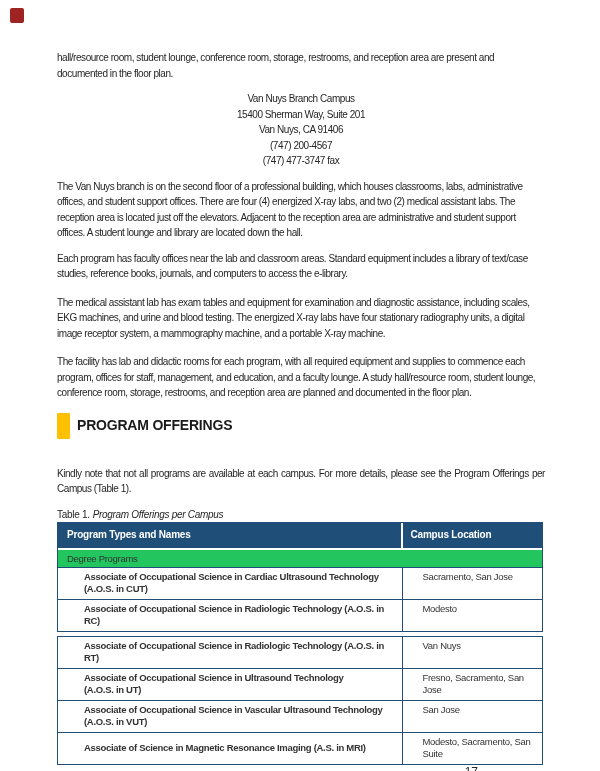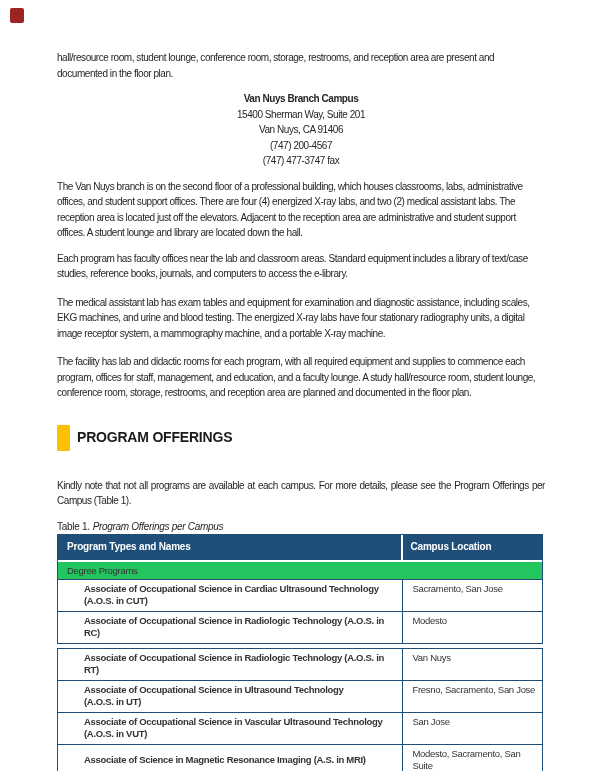--- a/index.html
+++ b/index.html
@@ -17,21 +17,21 @@
   }
   .marker {
     position:absolute; left:10px; top:8px;
     width:14px; height:15px;
     border-radius:2px;
     background:#9E2423;
   }
   .content { padding:50px 56px 0 57px; width:600px; }
   .para { margin-bottom:10px; width:488px; }
   .center-block { text-align:center; margin-bottom:10px; width:488px; }
-  .center-block .bold { font-weight:bold; }
+  .center-block .bold { font-weight:normal; }
   .justify { text-align:justify; }
   .heading-row {
     display:flex; align-items:center;
     margin:2px 0 26px 0; height:27px;
   }
   .heading-accent {
     width:13px; height:26px; margin-right:7px;
     background:#FFC000; border-radius:1px;
     flex:0 0 auto;
   }
@@ -47,21 +47,21 @@
   .tseg { border:1.5px solid #1F4E79; background:#fff; }
   .tseg2 { margin-top:4px; }
   .thead { display:flex; background:#1F4E79; color:#fff; font-weight:bold; font-size:10px; letter-spacing:-0.2px; }
   .thead .c1 { width:344.5px; padding:6px 4px 6px 9px; border-right:2px solid #ffffff; }
   .thead .c2 { flex:1; padding:6px 4px 6px 8px; }
   .hgap { height:2px; background:#ffffff; }
   .group-row { background:#22c55e; padding:2px 20px 2px 9px; line-height:13px; }
   .trow { display:flex; background:#fff; }
   .trow + .trow, .group-row + .trow { border-top:1.5px solid #1F4E79; }
   .trow .c1 { width:344.5px; padding:3px 4px 3px 26px; border-right:1.5px solid #1F4E79;font-weight:bold; }
-  .trow .c2 { flex:1; padding:3px 4px 3px 10px; }
+  .trow .c2 { flex:1; padding:3px 4px 3px 20px; }
 
   .page-number {
     text-align:right; padding-right:66px;
     font-size:12px; letter-spacing:0;
     color:#262626;
   }
 </style>
 </head>
 <body>
 
@@ -79,21 +79,21 @@
       <div>(747) 200-4567</div>
       <div>(747) 477-3747 fax</div>
     </div>
 
     <p class="para">The Van Nuys branch is on the second floor of a professional building, which houses classrooms, labs, administrative offices, and student support offices. There are four (4) energized X-ray labs, and two (2) medical assistant labs.  The reception area is located just off the elevators. Adjacent to the reception area are administrative and student support offices. A student lounge and library are located down the hall.</p>
 
     <p class="para" style="margin-bottom:13px">Each program has faculty offices near the lab and classroom areas. Standard equipment includes a library of text/case studies, reference books, journals, and computers to access the e-library.</p>
 
     <p class="para" style="margin-bottom:13px">The medical assistant lab has exam tables and equipment for examination and diagnostic assistance, including scales, EKG machines, and urine and blood testing. The energized X-ray labs have four stationary radiography units, a digital image receptor system, a mammography machine, and a portable X-ray machine.</p>
 
-    <p class="para" style="margin-bottom:24px">The facility has lab and didactic rooms for each program, with all required equipment and supplies to commence each program, offices for staff, management, and education, and a faculty lounge. A study hall/resource room, student lounge, conference room, storage, restrooms, and reception area are planned and documented in the floor plan.</p>
+    <p class="para" style="margin-bottom:12px">The facility has lab and didactic rooms for each program, with all required equipment and supplies to commence each program, offices for staff, management, and education, and a faculty lounge. A study hall/resource room, student lounge, conference room, storage, restrooms, and reception area are planned and documented in the floor plan.</p>
 
     <div class="heading-row">
       <div class="heading-accent"></div>
       <div class="heading-text">PROGRAM OFFERINGS</div>
     </div>
 
     <p class="para justify">Kindly note that not all programs are available at each campus. For more details, please see the Program Offerings per Campus (Table 1).</p>
 
     <div class="caption">
       <span>Table 1.</span><span class="cap-title">Program Offerings per Campus</span>

